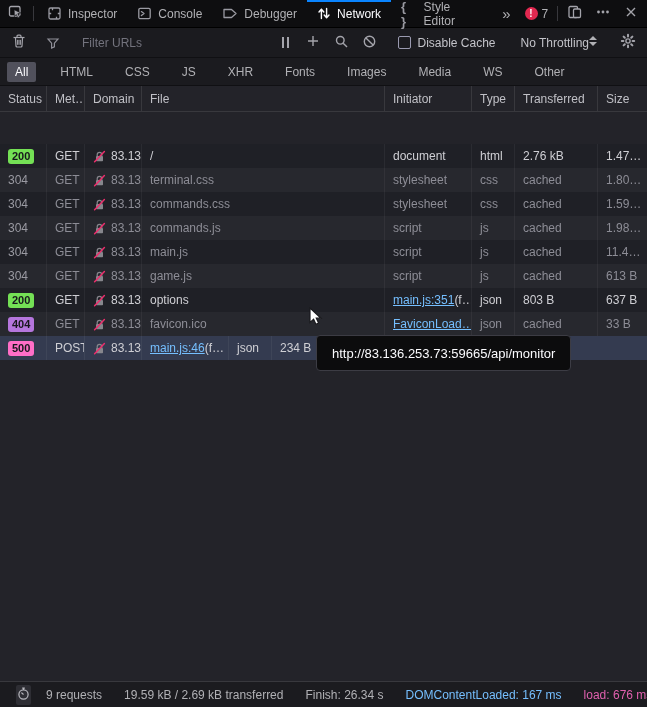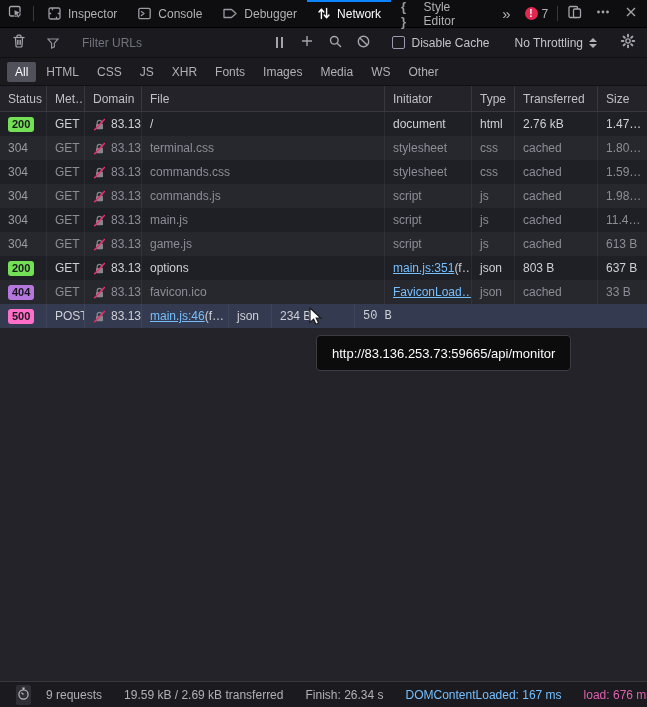--- a/index.html
+++ b/index.html
@@ -39,38 +39,38 @@
   .filter-box { flex:1; display:flex; align-items:center; gap:20px; padding-left:6px; }
   .filter-box input {
     flex:1; background:transparent; border:none; outline:none;
     color:#cfcfd4; font-family:"Liberation Sans",sans-serif; font-size:12px;
   }
   .filter-box input::placeholder { color:#73737d; }
   .pauseicon { display:flex; gap:3px; }
   .pauseicon i { display:block; width:2px; height:11px; background:currentColor; }
   .cache { display:flex; align-items:center; gap:6px; padding:0 8px; color:#c3c3c9; }
   .checkbox { width:13px; height:13px; border:1px solid #9a9ab0; border-radius:2px; background:transparent; }
-  .throttle { display:flex; align-items:center; gap:6px; padding:0 10px; color:#c3c3c9; }
+  .throttle { display:flex; align-items:flex-start; padding:0 10px; color:#c3c3c9; }
   .updown { display:flex; flex-direction:column; gap:2px; }
   .updown i { display:block; width:0; height:0; border-left:4px solid transparent; border-right:4px solid transparent; }
   .updown .up { border-bottom:4px solid #b1b1b5; }
   .updown .dn { border-top:4px solid #b1b1b5; }
 
   
   .filterrow {
     flex:none; height:28px; background:#1b1b1f; border-bottom:1px solid #101013;
-    display:flex; align-items:center; gap:2px; padding:0 7px;
+    display:flex; align-items:center; gap:16px; padding:0 7px;
   }
   .chip { padding:3px 8px; border-radius:2px; color:#b1b1b5; cursor:default; }
   .chip.active { background:#51515c; color:#fbfbfe; }
 
   
   .thead { flex:none; height:26px; display:flex; background:#232329; border-bottom:1px solid #38383d; color:#c0c0c6; }
   .hcell { display:flex; align-items:center; padding:0 8px; border-right:1px solid #38383d; overflow:hidden; white-space:nowrap; }
-  .rows { flex:none; }
+  .rows { flex:none;margin-top:32px; }
   .row { height:24px; display:flex; align-items:stretch; }
   .row.odd { background:#1f2026; }
   .row.even { background:#27282e; }
   .row.highlight { background:#343b50; }
   .cell { display:flex; align-items:center; padding:0 8px; border-right:1px solid rgba(255,255,255,0.05);
           overflow:hidden; white-space:nowrap; }
   .row .txt-bright { color:#cfcfd4; }
   .row .txt-dim { color:#8d8d96; }
   .badge { padding:0 4px; border-radius:3px; font-size:11px; line-height:15px; color:#17171c; font-weight:bold; }
   .badge.green { background:#74e055; }

